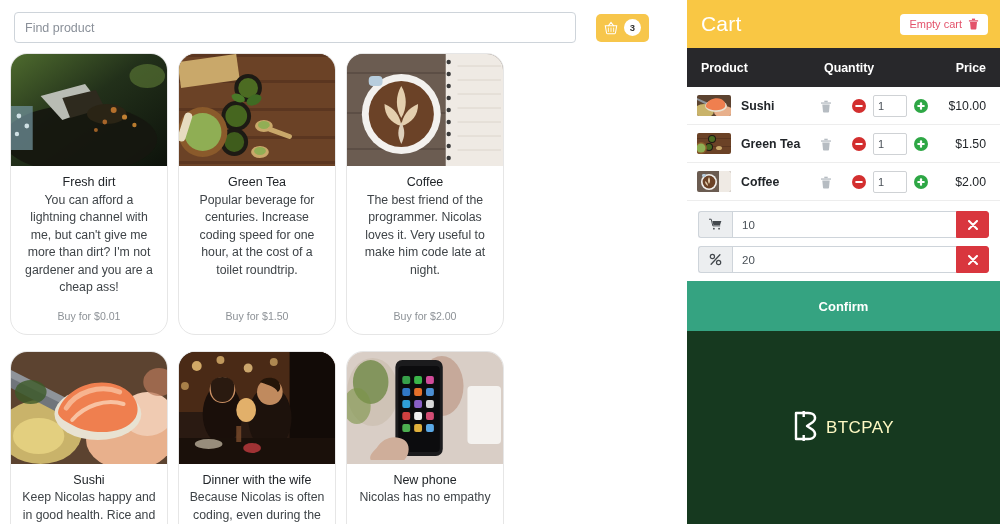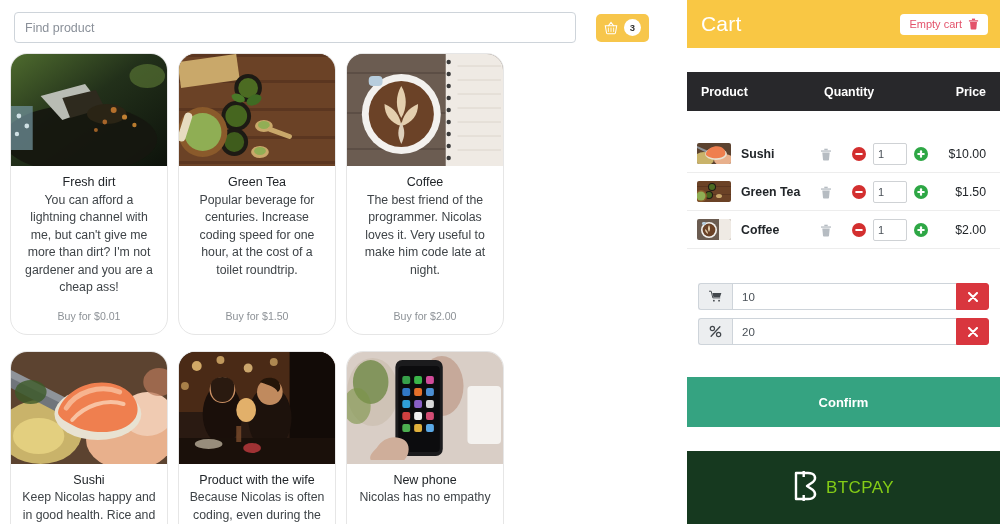--- a/index.html
+++ b/index.html
@@ -90,21 +90,21 @@
     line-height:1.42;
   }
   .card-buy {
     font-size:10.6px;
     color:#8d9297;
     margin-top:auto;
     padding-top:13px;
   }
 
   
-  .cart { width:313px; height:524px; background:#fff; display:flex; flex-direction:column;gap:24px; }
+  .cart { width:313px; height:524px; background:#fff; display:flex; flex-direction:column; }
 
   .cart-header {
     background:#f9c744;
     height:48px;
     display:flex; align-items:center; justify-content:space-between;
     padding:0 12px 0 14px;
     flex:0 0 auto;
   }
   .cart-title { color:#fff; font-size:21px; font-weight:400; letter-spacing:0.2px; }
   .empty-cart-btn {
@@ -221,21 +221,21 @@
     cursor:pointer;
     flex:0 0 auto;
   }
   .btcpay {
     background:#16391f;
     flex:1 1 auto;
     display:flex; align-items:center; justify-content:center;
     gap:7px;
     cursor:pointer;
   }
-  .btcpay-text { color:#84cc16; font-size:17px; letter-spacing:0.4px; }
+  .btcpay-text { color:#fef9c3; font-size:17px; letter-spacing:0.4px; }
 </style>
 </head>
 <body>
 
 <div class="app">
 
   <div class="shop">
 
     <div class="topbar">
       <input class="search-input" type="text" placeholder="Find product" style="">
@@ -412,21 +412,21 @@
             <circle cx="92" cy="40" r="13" fill="#c08a5e"></circle>
             <path d="M82 30c4-6 18-6 20 2 2 6-2 8-2 8-2-6-14-8-18-10z" fill="#241509"></path>
             <ellipse cx="68" cy="58" rx="10" ry="12" fill="#e2b06a"></ellipse>
             <rect x="0" y="86" width="158" height="26" fill="#1a100a"></rect>
             <ellipse cx="30" cy="92" rx="14" ry="5" fill="#cfc3ad" opacity=".7"></ellipse>
             <ellipse cx="74" cy="96" rx="9" ry="5" fill="#b8383c" opacity=".85"></ellipse>
             <rect x="58" y="74" width="5" height="16" fill="#7a4b2c" opacity=".8"></rect>
           </svg>
         </div>
         <div class="card-body">
-          <div class="card-title">Product with the wife</div>
+          <div class="card-title">Dinner with the wife</div>
           <div class="card-desc">Because Nicolas is often coding, even during the</div>
 
         </div>
       </div>
 
       <div class="card">
         <div class="card-img">
           <svg viewBox="0 0 158 112" preserveAspectRatio="none">
             <rect width="158" height="112" fill="#d9cec6"></rect>
             <ellipse cx="26" cy="40" rx="26" ry="34" fill="#cfc3b6"></ellipse>

